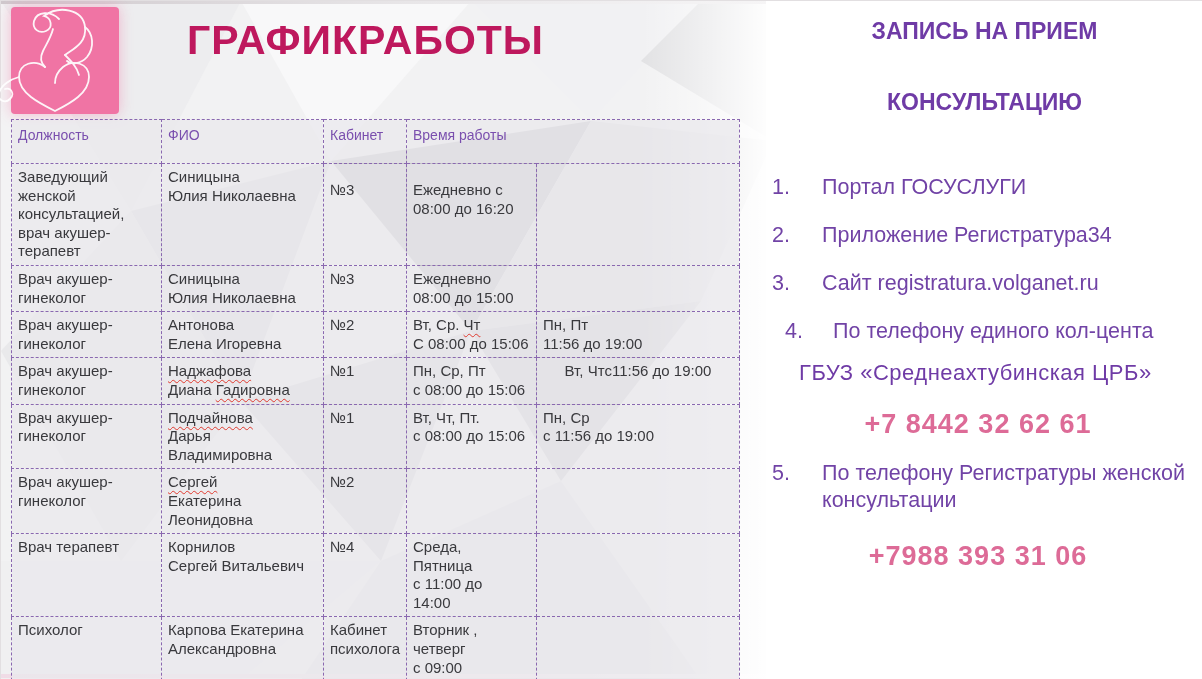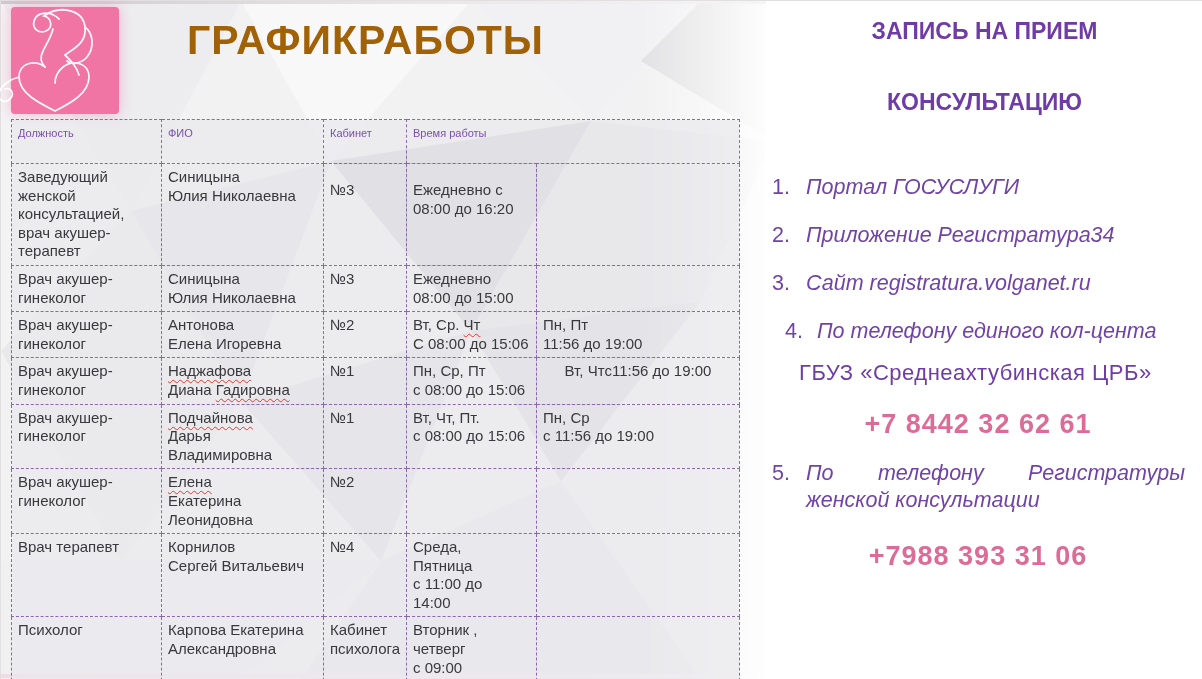--- a/index.html
+++ b/index.html
@@ -16,45 +16,45 @@
   .bottom-strip { position:absolute; bottom:0; left:0; width:772px; height:4px;
     background:linear-gradient(90deg,#f0dce6,#f6ecf1 70%,#ffffff); }
 
   
   .logo { position:absolute; left:10px; top:6px; width:108px; height:107px;
     background:#f074a4; border-radius:4px;
     box-shadow:0 0 14px rgba(240,116,164,.45); }
   .logo svg { position:absolute; left:-14px; top:-4px; overflow:visible; }
 
   .page-title { position:absolute; left:186px; top:16px;
-    font-size:41px; font-weight:700; letter-spacing:1px; color:#a16207; }
+    font-size:41px; font-weight:700; letter-spacing:1px; color:#be185d; }
 
   
   .table-wrap { position:absolute; left:10px; top:118px; }
   table { border-collapse:collapse; table-layout:fixed; width:728px; }
   td, th { border:1px dashed #8a68b0; padding:4px 6px; vertical-align:top;
     font-size:15px; line-height:1.24; color:#39393d;
     background:rgba(233,232,236,0.75); overflow:hidden; }
-  th { color:#7a4fae; font-weight:400; font-size:11px; text-align:left;
+  th { color:#7a4fae; font-weight:400; font-size:14px; text-align:left;
     padding-top:7px; }
   th.center, td.center { }
   .pre { white-space:pre-line; }
   .pad-top { padding-top:17px; }
   .sq { text-decoration:underline wavy #e03a2f 1px; text-underline-offset:3px; }
   .t2flex { display:flex; justify-content:center; padding:0 5px; }
 
   
   .panel { position:absolute; left:765px; top:0; width:437px; height:679px; background:#ffffff; }
   .panel-heading { margin:16px 16px 0; text-align:center; color:#6f3ba6;
     font-weight:700; font-size:23px; line-height:1.25; }
   .panel-heading .line1 { display:block; margin-bottom:13px; }
   .list { margin-top:58px; padding:0 16px 0 3px; color:#7143a6; font-size:21.5px; }
   .item { display:flex; margin-bottom:21px; line-height:1.25; }
   .item .num { width:29px; flex:0 0 29px; text-align:left; padding-left:3px; }
-  .item .txt { margin-left:8px; flex:1;font-style:italic; }
+  .item .txt { margin-left:24px; flex:1; }
   .item4 { margin-bottom:0; }
   .item4 .num { padding-left:16px; width:40px; flex-basis:40px; }
   .sub-line { margin:15px 0 0 30px; text-align:left; color:#6f3ba6;
     font-size:22px; letter-spacing:.5px; }
   .phone { text-align:center; color:#dd6b97; font-weight:700; font-size:27px;
     letter-spacing:1px; }
   .phone-1 { margin-top:23px; }
   .item5 { margin-top:20px; margin-bottom:0; }
   .item5 .txt { text-align:justify; margin-right:2px; }
   .phone-2 { margin-top:27px; }
@@ -186,21 +186,21 @@
         <td class="center">№1</td>
         <td class="center pre">Вт, Чт, Пт.
 с 08:00 до 15:06</td>
         <td class="center pre">Пн, Ср
 с 11:56 до 19:00</td>
       </tr>
 
       <tr style="height:64px">
         <td class="pre">Врач акушер-
 гинеколог</td>
-        <td class="pre"><span class="sq">Елена</span><span>
+        <td class="pre"><span class="sq">Сергей</span><span>
 Екатерина
 Леонидовна</span></td>
         <td class="center">№2</td>
         <td class="center pre"></td>
         <td class="center pre"></td>
       </tr>
 
       <tr style="height:81px">
         <td class="pre">Врач терапевт</td>
         <td class="pre">Корнилов

